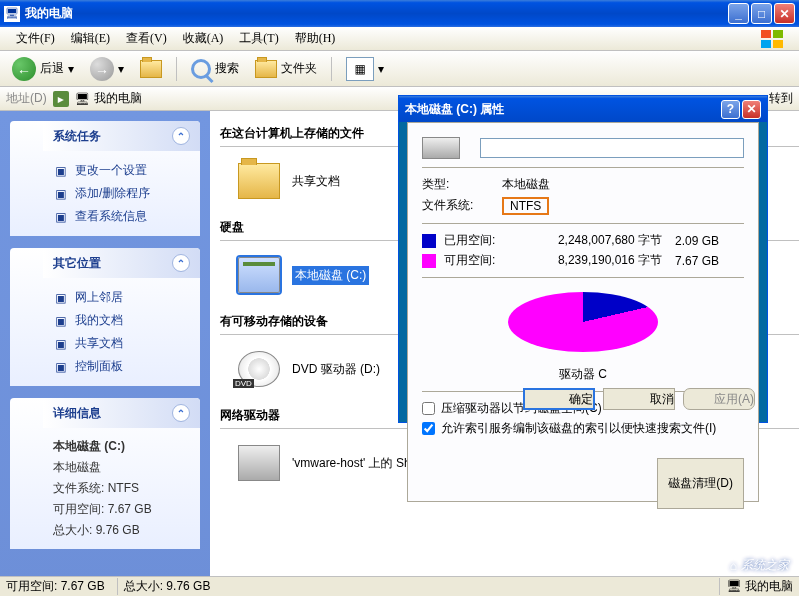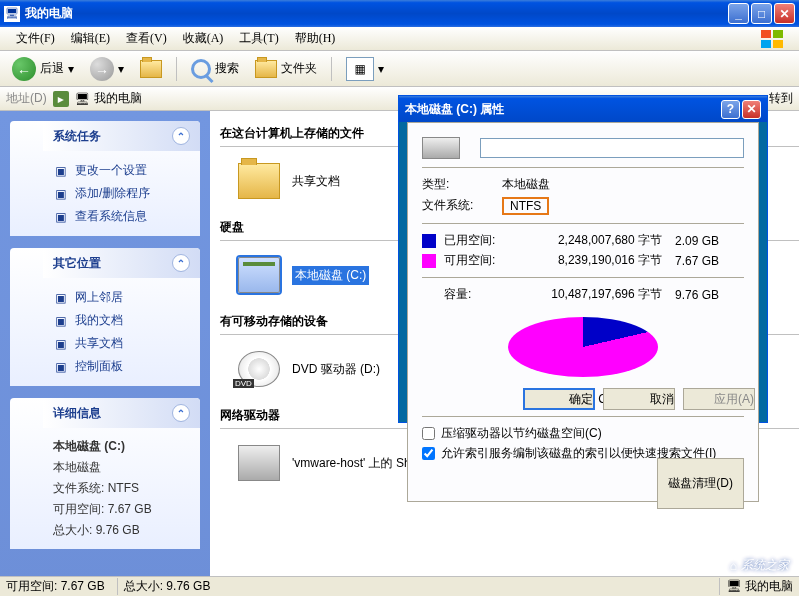--- a/index.html
+++ b/index.html
@@ -93,21 +93,21 @@
 .pie { width:150px; height:70px; margin:14px auto 4px auto; position:relative; }
 .pie .disc { width:150px; height:60px; border-radius:50%; background:conic-gradient(#0000c8 0deg 77deg,#ff00ff 77deg 360deg); position:absolute; top:0; }
 .pie .edge { width:150px; height:60px; border-radius:50%; background:#aa00aa; position:absolute; top:10px; z-index:-1; }
 .pielabel { text-align:center; }
 .disk-cleanup { position:absolute; right:14px; top:300px; padding:16px 10px; border:1px solid #aca899; background:#ece9d8; cursor:pointer;margin-top:35px; }
 .checks { margin-top:8px; }
 .checks label { display:flex; align-items:center; gap:6px; margin:3px 0; }
 .dlgbtns { position:absolute; right:12px; bottom:12px; display:flex; gap:8px; }
 .dlgbtn { width:72px; height:22px; border:1px solid #aca899; background:#ece9d8; cursor:pointer;text-align:right; }
 .dlgbtn.primary { border:2px solid #2a74e0; }
-.dlgbtn.disabled { color:#888; }
+.dlgbtn.disabled { color:#888;border-radius:7px; }
 
 .statusbar { position:absolute; bottom:0; left:0; right:0; height:20px; background:#ece9d8; border-top:1px solid #c0c0c0; display:flex; align-items:center; gap:12px; padding:0 6px; }
 .statusbar .sec { border-left:1px solid #c0c0c0; padding-left:6px; }
 .watermark { position:absolute; right:10px; bottom:22px; color:#fff; font-size:18px; font-style:italic; text-shadow:0 0 4px #003399; display:flex; align-items:center; gap:4px; opacity:.9; }
 </style>
 </head>
 <body>
 
 <div class="titlebar">
   <span class="icon">🖥</span>
@@ -288,26 +288,20 @@
       <span class="col2">2,248,007,680 字节</span>
       <span class="col3">2.09 GB</span>
     </div>
     <div class="spacerow">
       <span class="sq free"></span>
       <span class="col1">可用空间:</span>
       <span class="col2">8,239,190,016 字节</span>
       <span class="col3">7.67 GB</span>
     </div>
     <hr class="hr">
-    <div class="spacerow">
-      <span style="width:22px"></span>
-      <span class="col1">容量:</span>
-      <span class="col2">10,487,197,696 字节</span>
-      <span class="col3">9.76 GB</span>
-    </div>
     <div class="pie">
       <div class="edge"></div>
         <div class="disc"></div>
     </div>
     <div class="pielabel">驱动器 C</div>
     <button class="disk-cleanup">磁盘清理(D)</button>
     <hr class="hr">
     <div class="checks">
       <label>
           <input type="checkbox" style="">

